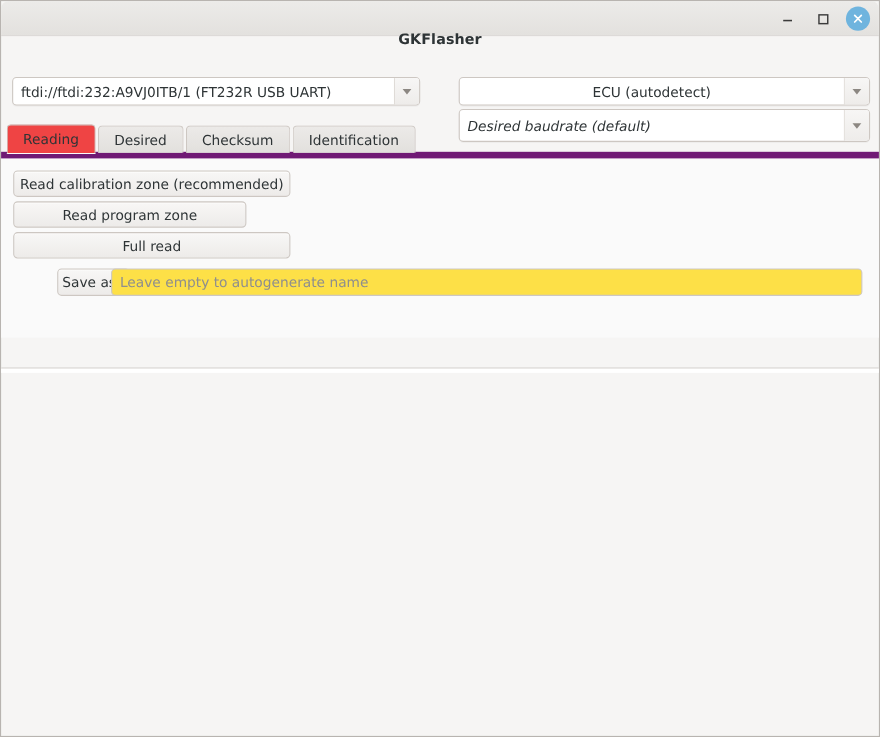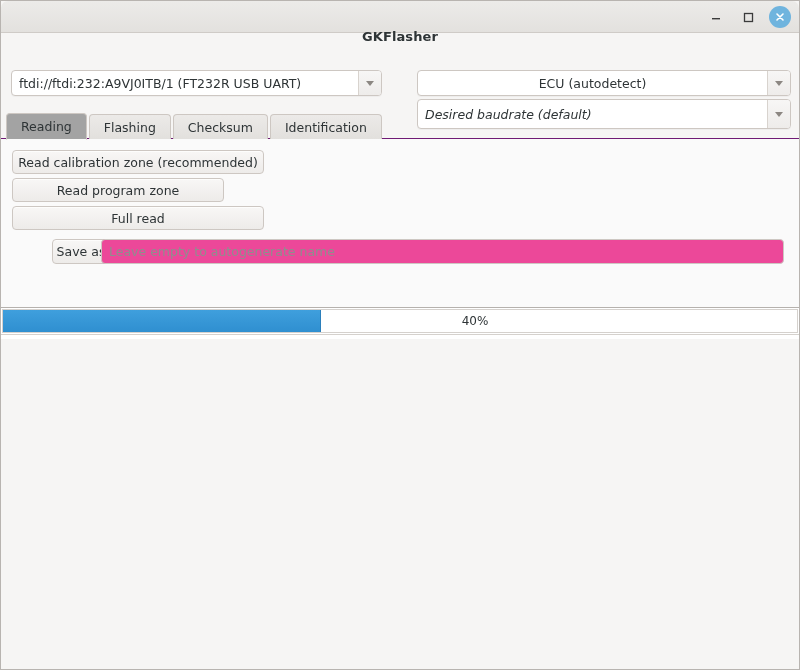--- a/index.html
+++ b/index.html
@@ -143,37 +143,37 @@
     font-size: 12.5px;
     color: #2e3436;
     border: 1px solid #cdc7c2;
     border-bottom: none;
     border-top-left-radius: 4px;
     border-top-right-radius: 4px;
     margin-right: 2px;
     background: linear-gradient(to bottom, #eceae8 0%, #e2e0dd 100%);
   }
   .tab.active {
-    background: #a3a3a3;
+    background: #ef4444;
     height: 27px;
     position: relative;
     z-index: 4;
     margin-bottom: -1px;
     border-bottom: 1px solid #fafafa;
   }
 
   
   #tab-panel {
     position: absolute;
     left: 0;
     right: 0;
     top: 105px;
     height: 169px;
     background: #fafafa;
-    border-top: 1px solid #701a75;
+    border-top: 6px solid #701a75;
     box-sizing: border-box;
     z-index: 2;
   }
 
   .btn {
     position: absolute;
     box-sizing: border-box;
     background: linear-gradient(to bottom, #f8f7f6 0%, #edebe9 100%);
     border: 1px solid #cdc7c2;
     border-radius: 4px;
@@ -191,21 +191,21 @@
   #btn-full-read { left: 11px; top: 67px; width: 252px; height: 24px; }
   #btn-save-as   { left: 11px; top: 100px; width: 66px;  height: 25px; margin-left: 40px; }
 
   #save-name-input {
     position: absolute;
     left: 100px;
     top: 100px;
     width: 683px;
     height: 25px;
     box-sizing: border-box;
-    background: #ec4899;
+    background: #fde047;
     border: 1px solid #cdc7c2;
     border-radius: 4px;
     font-family: "DejaVu Sans", "Liberation Sans", sans-serif;
     font-size: 12.5px;
     color: #2e3436;
     padding: 0 7px;
     outline: none;
   }
   #save-name-input::placeholder { color: #8e8e8e; opacity: 1; }
 
@@ -312,21 +312,21 @@
       <span class="combo-arrow">
           <span class="tri-down"></span>
         </span>
     </div>
 
     <div id="tabbar">
       <div class="tab active">
         <span>Reading</span>
       </div>
       <div class="tab">
-        <span>Flashing</span>
+        <span>Desired</span>
       </div>
       <div class="tab">
         <span>Checksum</span>
       </div>
       <div class="tab">
         <span>Identification</span>
       </div>
     </div>
 
     <div id="tab-panel">
@@ -338,26 +338,20 @@
       </div>
       <div class="btn" id="btn-full-read">
         <span>Full read</span>
       </div>
       <div class="btn" id="btn-save-as">
         <span>Save as..</span>
       </div>
       <input id="save-name-input" type="text" placeholder="Leave empty to autogenerate name" style="">
     </div>
 
-    <div id="progress-wrap">
-      <div id="progress-bar">
-        <div id="progress-fill" style="width: 40%;"></div>
-        <div id="progress-text">40%</div>
-      </div>
-    </div>
 
     <div id="log-area">
       
       
       
       
       
       
       
     </div>

